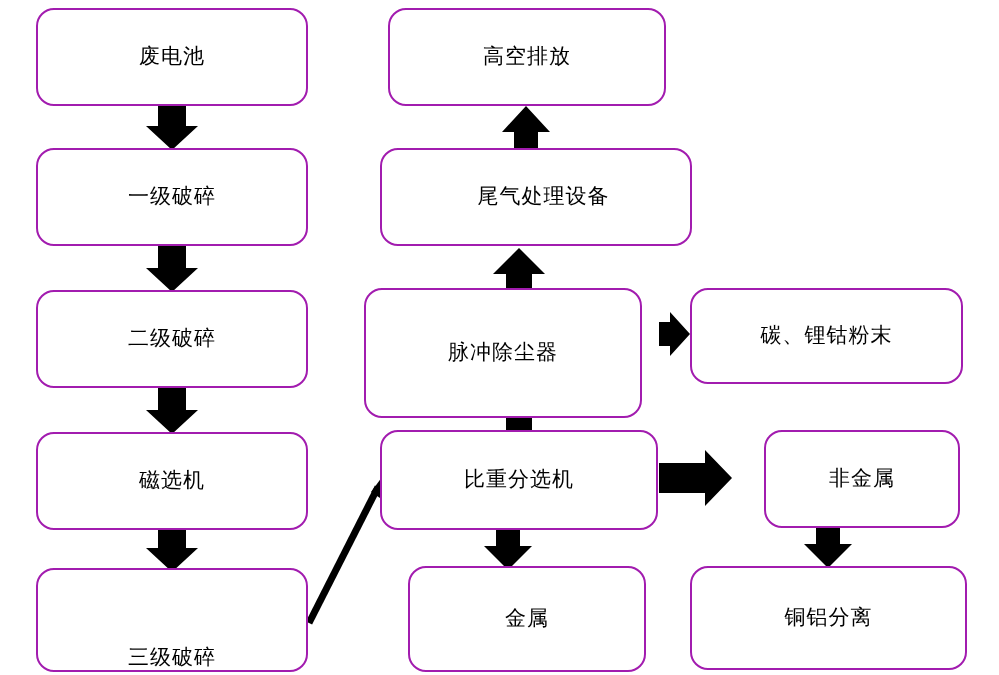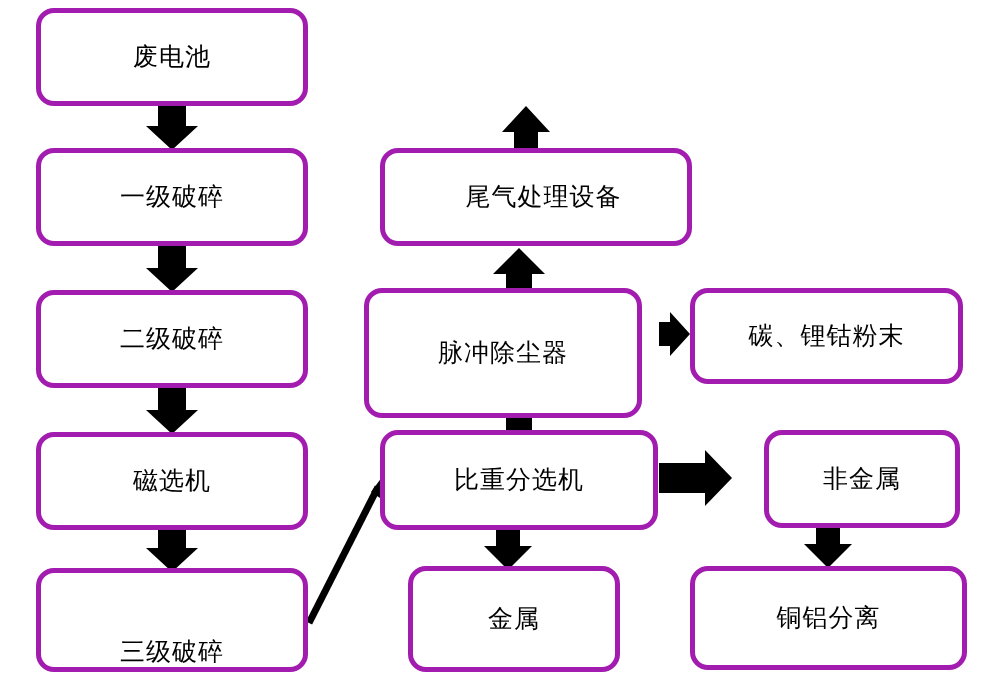--- a/index.html
+++ b/index.html
@@ -11,29 +11,29 @@
     position: relative;
     width: 999px;
     height: 675px;
     background: #ffffff;
     overflow: hidden;
     font-family: "DejaVu Sans", "Liberation Sans", sans-serif;
   }
   .node {
     position: absolute;
     box-sizing: border-box;
-    border: 5px solid #a21caf;
+    border: 2px solid #a21caf;
     border-radius: 18px;
     background: #ffffff;
     display: flex;
     align-items: center;
     justify-content: center;
     text-align: center;
     color: #000000;
-    font-size: 25px;
+    font-size: 21px;
     line-height: 1.2;
     letter-spacing: 1px;
     z-index: 2;
   }
   .node .node-label {
     display: block;
     padding: 0 6px;
   }
   .arrow-layer {
     position: absolute;
@@ -98,34 +98,37 @@
   </div>
 
   <div class="node" style="left:36px;top:432px;width:272px;height:98px;">
     <span class="node-label">磁选机</span>
   </div>
 
   <div class="node" style="left:36px;top:568px;width:272px;height:104px;align-items:flex-end;">
     <span class="node-label">三级破碎</span>
   </div>
 
+  <div class="node" style="left:388px;top:8px;width:278px;height:98px;">
+    <span class="node-label">高空排放</span>
+  </div>
 
   <div class="node" style="left:380px;top:148px;width:312px;height:98px;padding-left:15px;">
     <span class="node-label">尾气处理设备</span>
   </div>
 
   <div class="node" style="left:364px;top:288px;width:278px;height:130px;">
     <span class="node-label">脉冲除尘器</span>
   </div>
 
   <div class="node" style="left:380px;top:430px;width:278px;height:100px;font-family:Liberation Serif, serif;">
     <span class="node-label">比重分选机</span>
   </div>
 
-  <div class="node" style="left:408px;top:566px;width:212px;height:106px;text-align:right;">
+  <div class="node" style="left:408px;top:566px;width:238px;height:106px;text-align:right;">
     <span class="node-label">金属</span>
   </div>
 
   <div class="node" style="left:690px;top:288px;width:273px;height:96px;">
     <span class="node-label">碳、锂钴粉末</span>
   </div>
 
   <div class="node" style="left:732px;top:430px;width:196px;height:98px;margin-left:32px;">
     <span class="node-label">非金属</span>
   </div>

